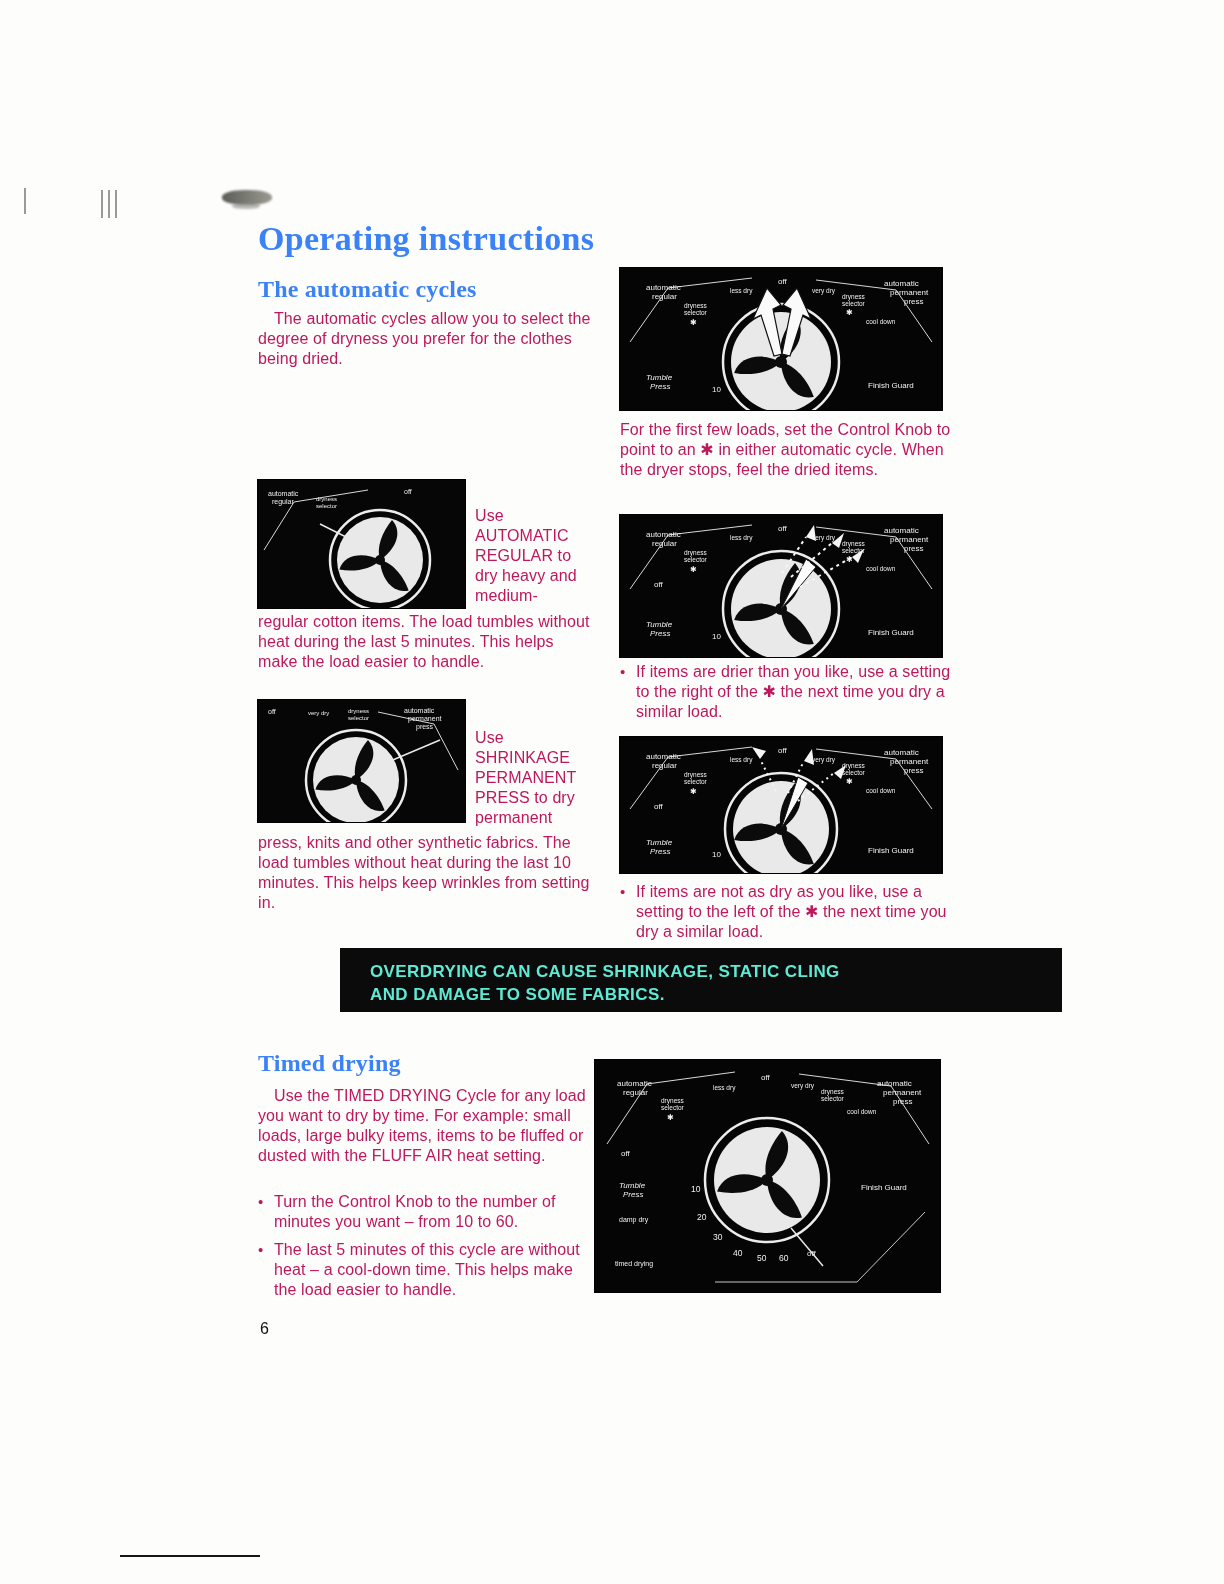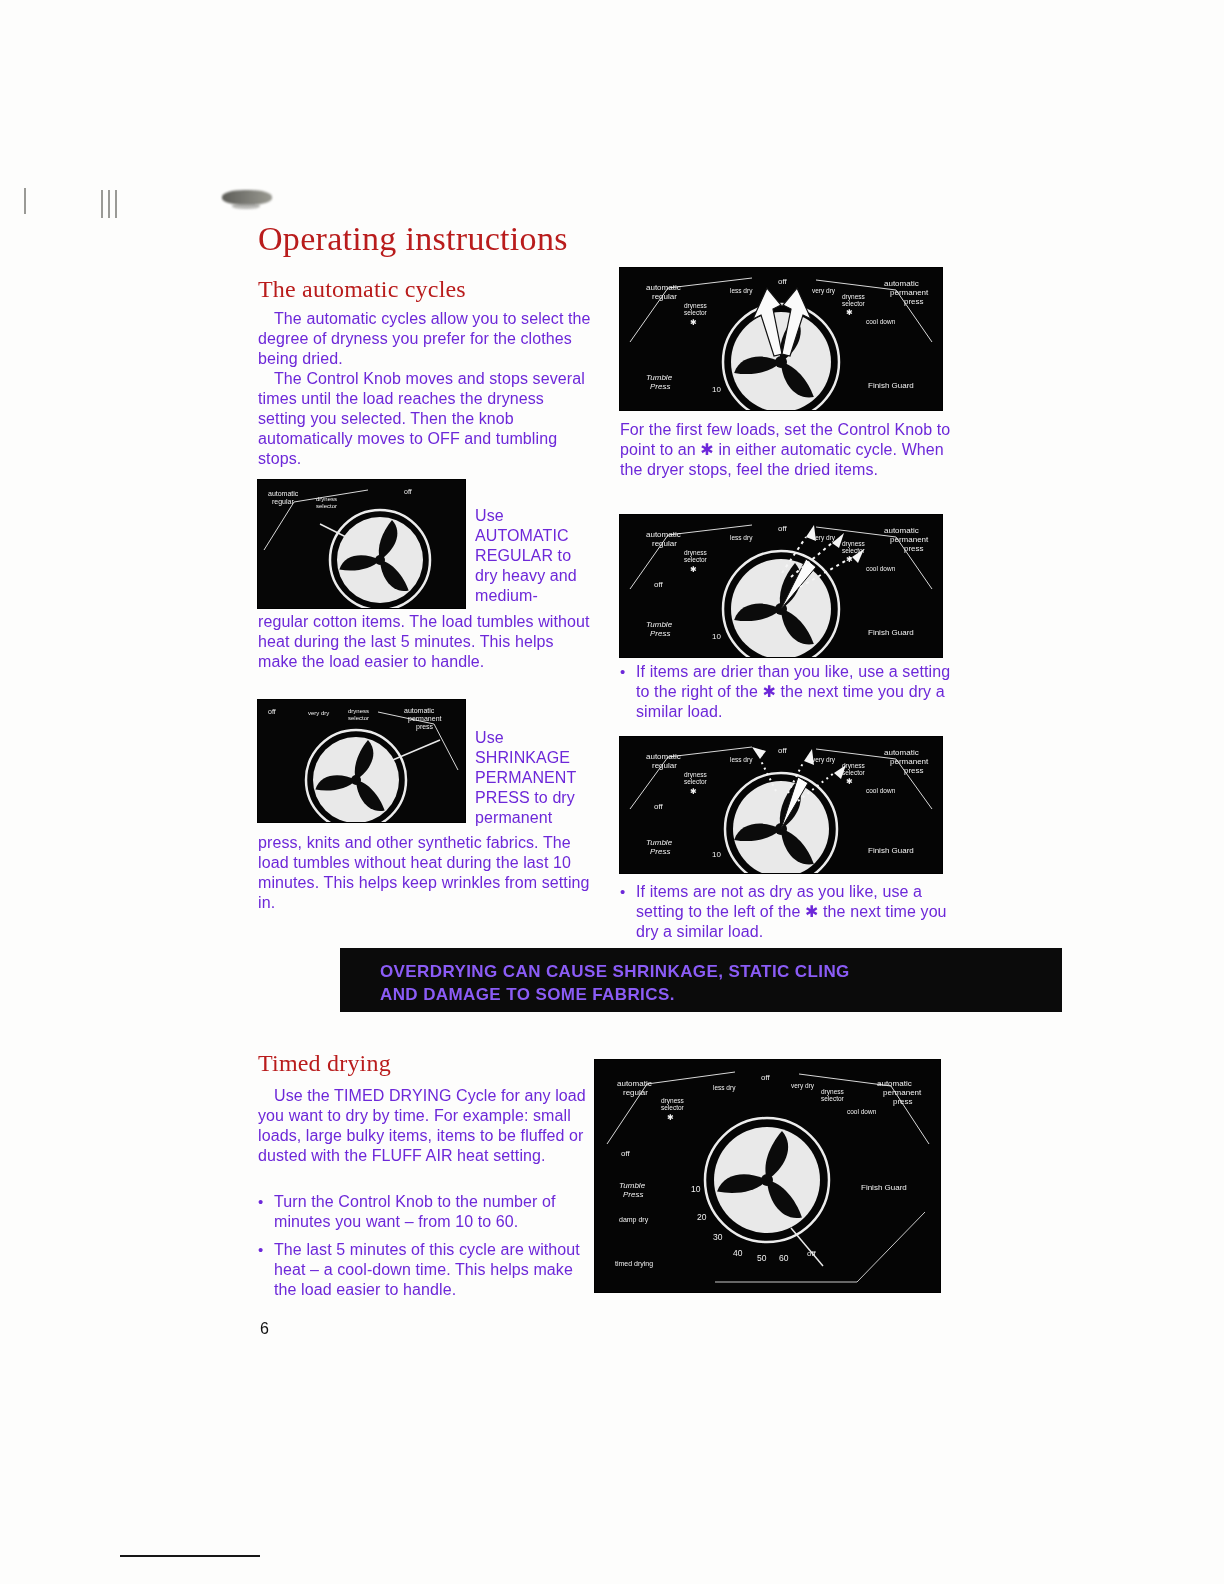--- a/index.html
+++ b/index.html
@@ -1,32 +1,32 @@
 <!DOCTYPE html>
 <html><head>
 <meta charset="utf-8">
 <style>
   *{margin:0;padding:0;box-sizing:border-box}
   html,body{background:#fff}
   .page{position:relative;width:1224px;height:1584px;background:#fdfdfc;overflow:hidden;
         font-family:"Liberation Sans",sans-serif;color:#1a1a1a}
   .abs{position:absolute}
-  .serifh{font-family:"Liberation Serif","DejaVu Serif",serif;font-weight:normal;color:#b91c1c}
+  .serifh{font-family:"Liberation Serif","DejaVu Serif",serif;font-weight:bold;color:#3b82f6}
   .title{font-size:34px;letter-spacing:.3px}
   .h2{font-size:24px;letter-spacing:.2px}
-  .body{font-size:16px;line-height:20px;color:#6d28d9;letter-spacing:.1px}
+  .body{font-size:16px;line-height:20px;color:#be185d;letter-spacing:.1px}
   .ind{text-indent:16px}
   .b{font-weight:normal}
   .fig{position:absolute;background:#84cc16;outline:1px solid #000}
   .fig svg{display:block}
   svg text{font-family:"Liberation Sans","DejaVu Sans",sans-serif;fill:#f0f0f0}
   .bul{display:flex}
   .bul .dot{flex:none;width:16px;font-size:15px;line-height:20px}
-  .banner{position:absolute;background:#0b0b0b;color:#8b5cf6;font-weight:bold;
-          font-size:17px;line-height:23px;letter-spacing:.4px;padding:12px 0 0 40px}
+  .banner{position:absolute;background:#0b0b0b;color:#5eead4;font-weight:bold;
+          font-size:17px;line-height:23px;letter-spacing:.4px;padding:12px 0 0 30px}
   .artifact{position:absolute;background:#8a8a86;border-radius:45%;filter:blur(1px)}
   .tick{position:absolute;background:#9a9a96}
   .rule{position:absolute;background:#161616}
   .pageno{font-size:16px;color:#111}
 </style>
 </head>
 <body>
 
 <div class="page">
 
@@ -35,21 +35,20 @@
   <div class="tick abs" style="left:108px;top:190px;width:2px;height:28px"></div>
   <div class="tick abs" style="left:115px;top:190px;width:2px;height:28px"></div>
   <div class="artifact" style="left:222px;top:190px;width:50px;height:15px;background:linear-gradient(90deg,#5d5d58,#9a9a92)"></div>
   <div class="artifact" style="left:232px;top:203px;width:28px;height:6px;opacity:.6"></div>
 
   <div class="abs serifh title" style="left:258px;top:220px">Operating instructions</div>
   <div class="abs serifh h2" style="left:258px;top:276px">The automatic cycles</div>
 
   <div class="abs body" style="left:258px;top:309px;width:336px">
     <p class="ind">The automatic cycles allow you to select the degree of dryness you prefer for the clothes being dried.</p>
-    <p class="ind">The Control Knob moves and stops several times until the load reaches the dryness setting you selected. Then the knob automatically moves to OFF and tumbling stops.</p>
   </div>
 
   <div class="fig" style="left:258px;top:480px;width:207px;height:128px">
     <svg width="207" height="128" viewBox="0 0 207 128">
       <rect width="207" height="128" fill="#060606"></rect>
       <path d="M6,70 L36,22 L110,10" stroke="#d8d8d8" stroke-width="1" fill="none"></path>
       <text x="10" y="16" font-size="7">automatic</text>
       <text x="14" y="24" font-size="7">regular</text>
       <text x="58" y="21" font-size="6">dryness</text>
       <text x="58" y="28" font-size="6">selector</text>

